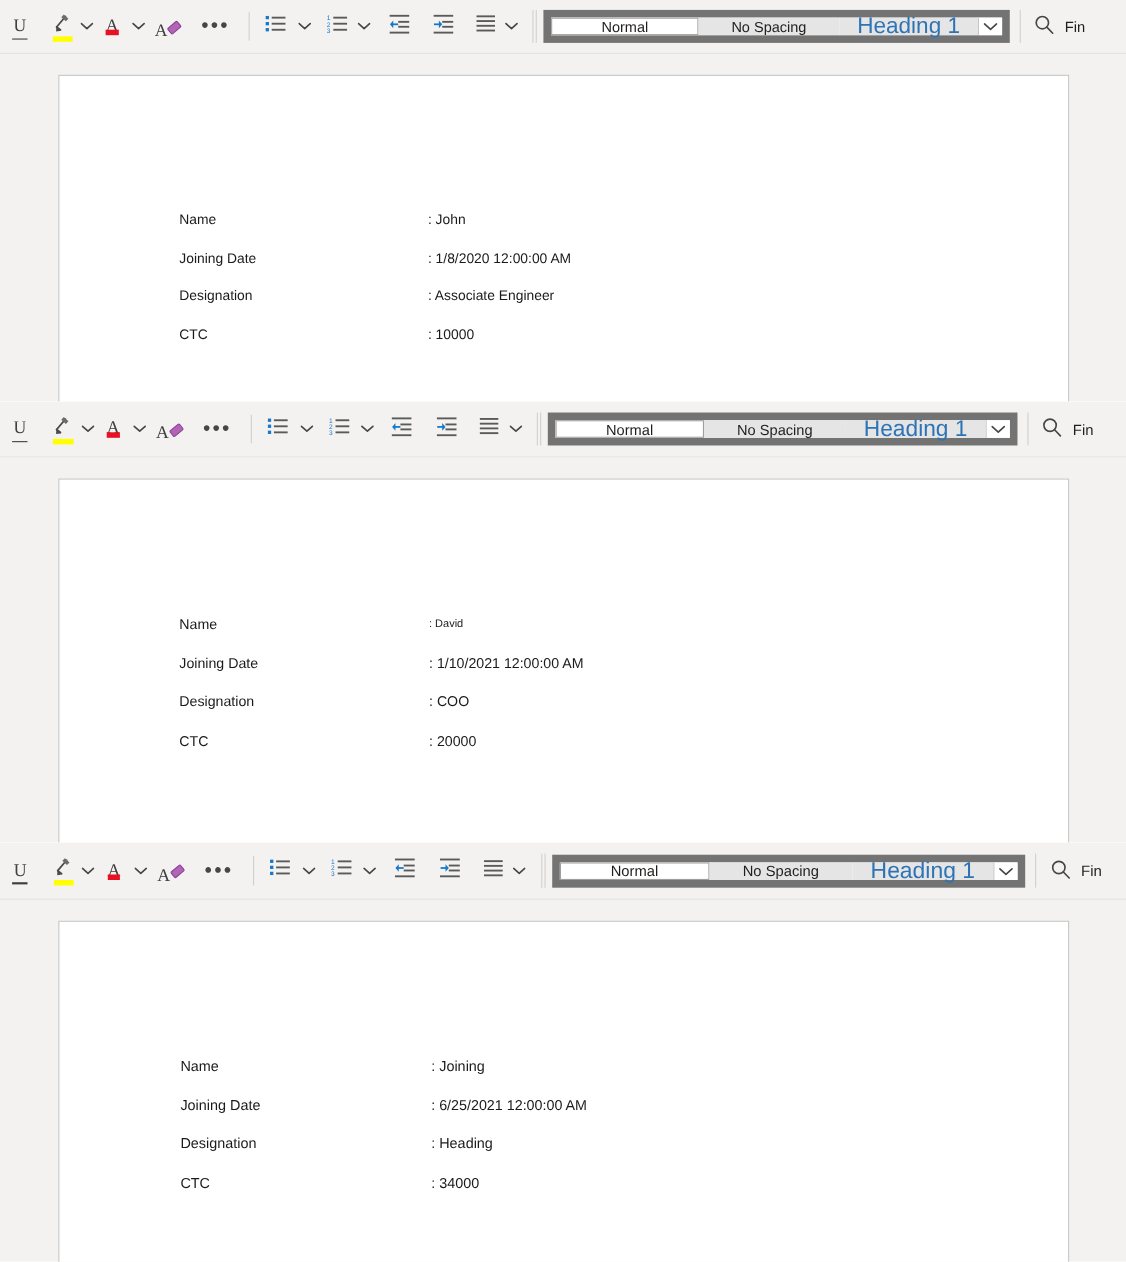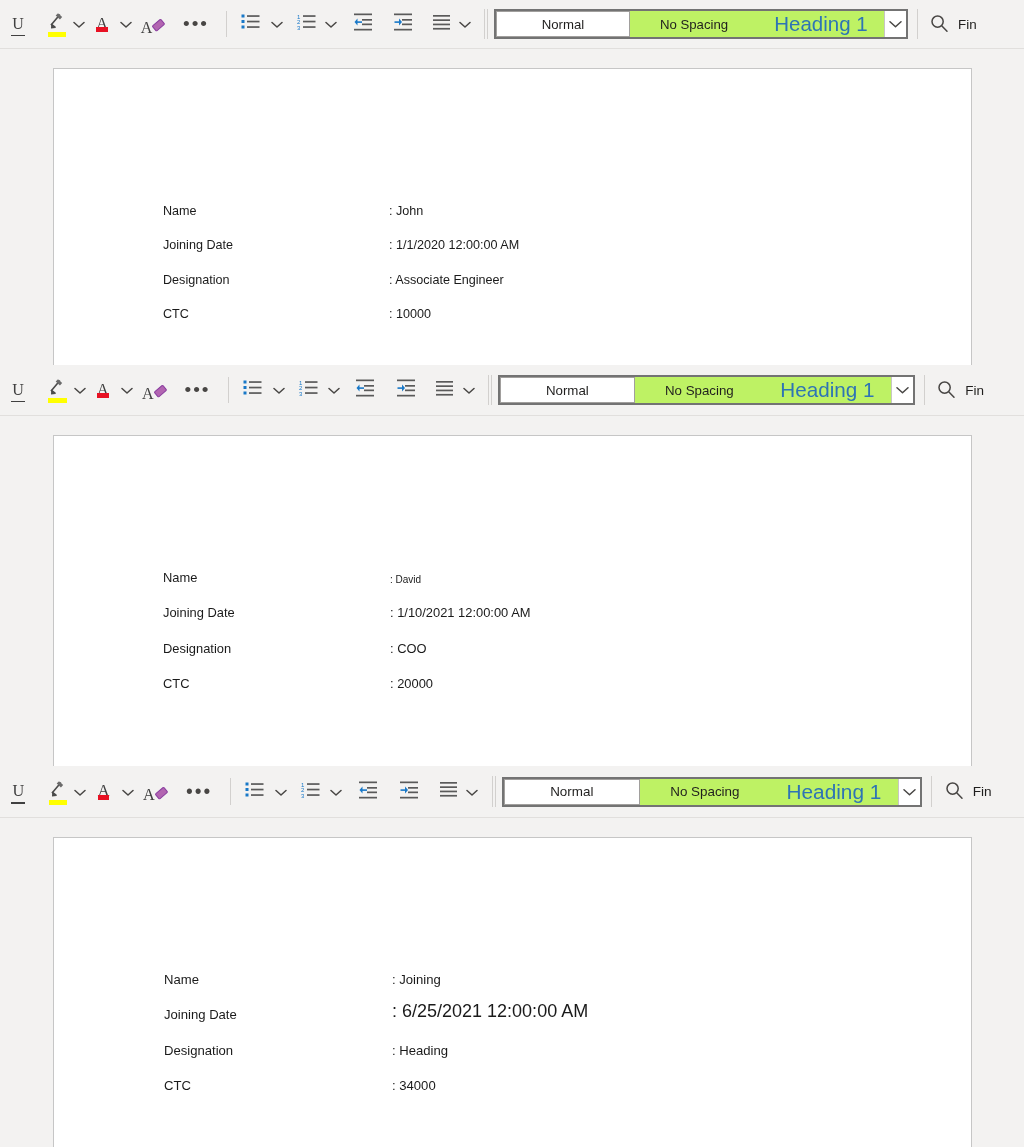--- a/index.html
+++ b/index.html
@@ -106,29 +106,29 @@
     color: #484644;
     letter-spacing: 2px;
     line-height: 0.6;
   }
 
   
   .style-gallery {
     display: flex;
     align-items: stretch;
     background: #ffffff;
-    border: 2px solid #737373;
+    border: 7px solid #737373;
     box-sizing: border-box;
   }
   .style-item {
     display: flex;
     align-items: center;
     justify-content: center;
     box-sizing: border-box;
-    background: #bef264;
+    background: #e5e5e5;
     color: #201f1e;
     white-space: nowrap;
   }
   .style-item.selected {
     border: 1px solid #a19f9d;
     box-shadow: inset 0 0 0 1px #ffffff;
     background: #ffffff;
   }
   .style-item.heading1 {
     color: #2e74b5;
@@ -169,21 +169,21 @@
     background: #ffffff;
     border: 1px solid #c6c6c6;
     box-sizing: border-box;
     box-shadow: 0 0 0 0 rgba(0,0,0,0);
   }
   .doc-rows {
     position: absolute;
   }
   .doc-row {
     display: flex;
-    align-items: flex-end;
+    align-items: center;
     white-space: nowrap;
   }
   .doc-label {
     color: #1a1a1a;
   }
   .doc-value {
     color: #1a1a1a;
   }
 </style>
 </head>
@@ -327,21 +327,21 @@
     </div>
     <div class="canvas" style="height: 316px;">
       <div class="page" style="left: 53px; top: 19px; width: 919px; height: 320px;">
         <div class="doc-rows" style="left: 109px; top: 114px;">
           <div class="doc-row" style="height: 34.6px;">
             <span class="doc-label" style="width: 226px; font-size: 12.6px; display: inline-block;">Name</span>
             <span class="doc-value" style="font-size: 12.6px;">: John</span>
           </div>
           <div class="doc-row" style="height: 34.6px;">
             <span class="doc-label" style="width: 226px; font-size: 12.6px; display: inline-block;">Joining Date</span>
-            <span class="doc-value" style="font-size: 12.6px;">: 1/1/2020 12:00:00 AM</span>
+            <span class="doc-value" style="font-size: 12.6px;">: 1/8/2020 12:00:00 AM</span>
           </div>
           <div class="doc-row" style="height: 34.6px;">
             <span class="doc-label" style="width: 226px; font-size: 12.6px; display: inline-block;">Designation</span>
             <span class="doc-value" style="font-size: 12.6px;">: Associate Engineer</span>
           </div>
           <div class="doc-row" style="height: 34.6px;">
             <span class="doc-label" style="width: 226px; font-size: 12.6px; display: inline-block;">CTC</span>
             <span class="doc-value" style="font-size: 12.6px;">: 10000</span>
           </div>
         </div>
@@ -647,21 +647,21 @@
     </div>
     <div class="canvas" style="height: 329px;">
       <div class="page" style="left: 53px; top: 19px; width: 919px; height: 329px;">
         <div class="doc-rows" style="left: 110px; top: 114px;">
           <div class="doc-row" style="height: 35.2px;">
             <span class="doc-label" style="width: 228px; font-size: 13.1px; display: inline-block;">Name</span>
             <span class="doc-value" style="font-size: 13.1px;">: Joining</span>
           </div>
           <div class="doc-row" style="height: 35.2px;">
             <span class="doc-label" style="width: 228px; font-size: 13.1px; display: inline-block;">Joining Date</span>
-            <span class="doc-value" style="font-size: 18px;">: 6/25/2021 12:00:00 AM</span>
+            <span class="doc-value" style="font-size: 13px;">: 6/25/2021 12:00:00 AM</span>
           </div>
           <div class="doc-row" style="height: 35.2px;">
             <span class="doc-label" style="width: 228px; font-size: 13.1px; display: inline-block;">Designation</span>
             <span class="doc-value" style="font-size: 13.1px;">: Heading</span>
           </div>
           <div class="doc-row" style="height: 35.2px;">
             <span class="doc-label" style="width: 228px; font-size: 13.1px; display: inline-block;">CTC</span>
             <span class="doc-value" style="font-size: 13.1px;">: 34000</span>
           </div>
         </div>

